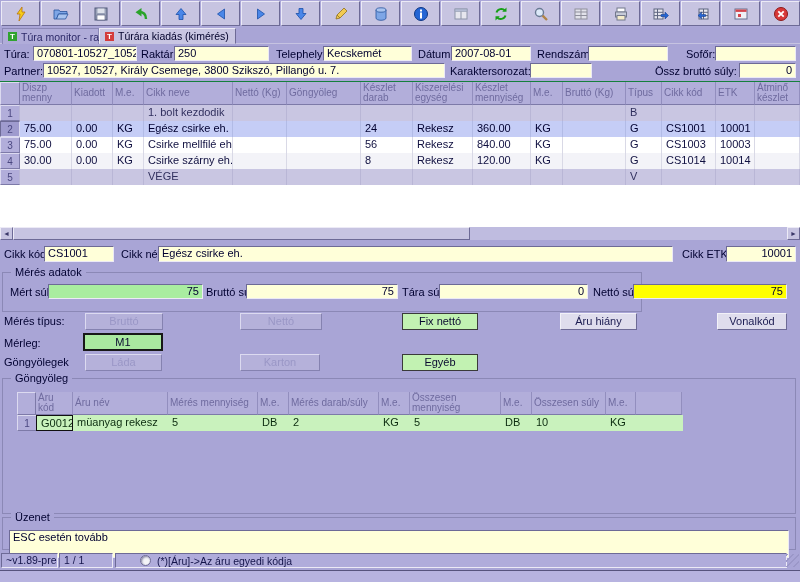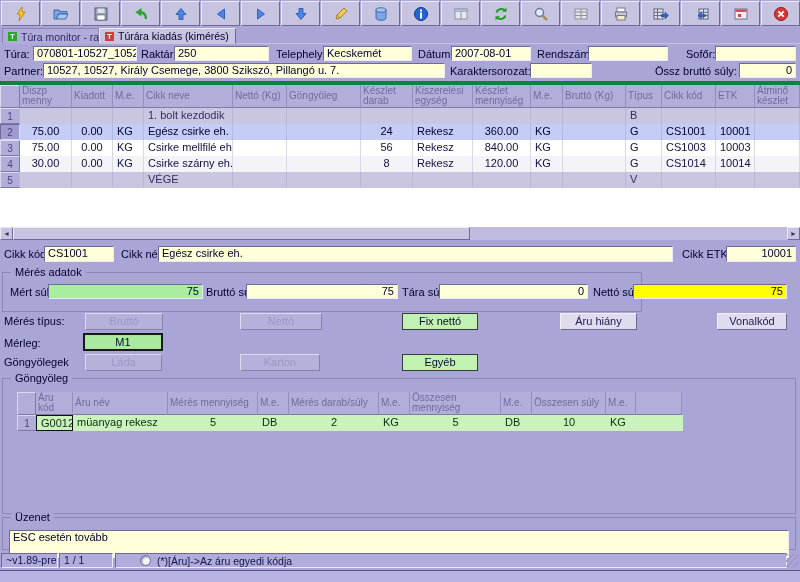--- a/index.html
+++ b/index.html
@@ -26,28 +26,28 @@
   .lbl{position:absolute;font-size:11px;line-height:13px;white-space:nowrap;}
   .fld{position:absolute;height:15px;box-sizing:border-box;background:#ffffd9;
        border:1px solid;border-color:#6d6a96 #eceaf6 #eceaf6 #6d6a96;
        font-size:11px;line-height:13px;padding:0 3px;white-space:nowrap;overflow:hidden;}
   .fld.r{text-align:right}
   .fld.green{background:#a9eda0}
   .fld.bright{background:#ffff00}
 
   
   #maingrid{position:absolute;left:0;top:81px;width:800px;height:146px;background:#fff;
-            border-top:4px solid #15803d;box-sizing:border-box;overflow:hidden;font-size:11px;}
+            border-top:1px solid #15803d;box-sizing:border-box;overflow:hidden;font-size:11px;}
   .ghead{display:flex;height:23px;}
   .ghc{box-sizing:border-box;background:#b2aeda;color:#6f6b9f;font-size:10px;line-height:10px;
        border-right:1px solid #928ebe;border-bottom:1px solid #7d7aa8;padding:1px 2px;
        display:flex;align-items:center;overflow:hidden;}
   .grow{display:flex;height:16px;line-height:15px;}
   .gc{box-sizing:border-box;padding:0 4px;border-right:1px solid #d9d9e6;overflow:hidden;white-space:nowrap;}
-  .gc.ar{text-align:center}
+  .gc.ar{text-align:left}
   .rowhdr{background:#b2aeda;color:#4a4780;font-size:10px;padding:0 2px;
           border:1px solid;border-color:#dcdaf0 #7d7aa8 #7d7aa8 #dcdaf0;text-align:center;}
   .grow.group{background:#c9c6e2;color:#31305e;}
   .grow.group .gc{border-right:1px solid #b9b6d6;}
   .grow.selected{background:#c5cdf6;color:#000030;}
   .grow.selected .gc{border-right:1px solid #b2bbe6;}
   .grow.selected .rowhdr{background:#9f9bce;border-color:#6d6a96 #dcdaf0 #dcdaf0 #6d6a96;}
   .grow.normal{background:#ffffff;color:#101040;}
   #maingrid .grow.normal:nth-child(5){background:#f3f3f8;}
 

